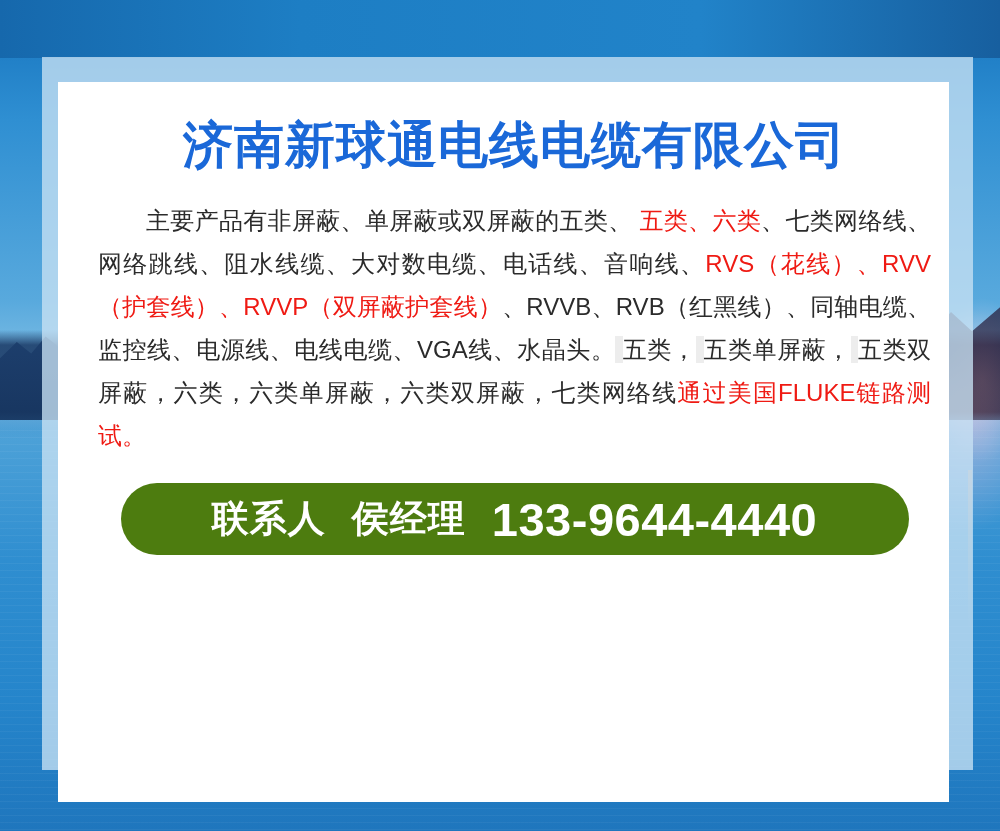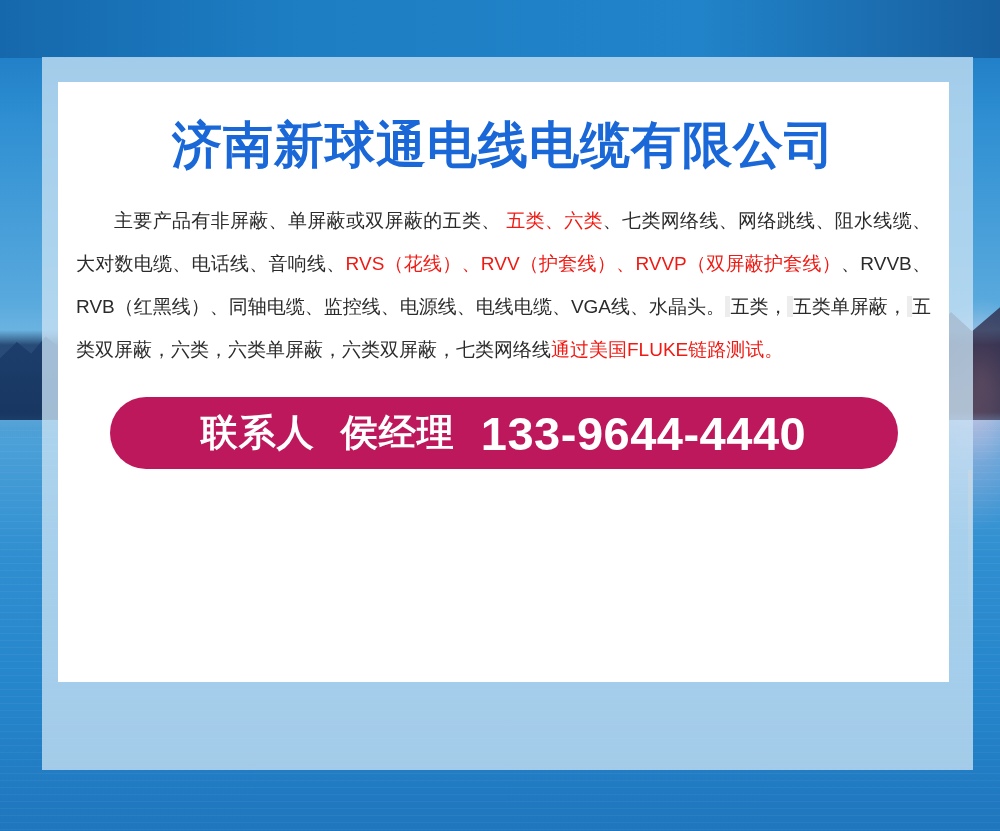--- a/index.html
+++ b/index.html
@@ -70,57 +70,58 @@
     position:absolute; left:0; top:0; right:0; height:58px;
     background:linear-gradient(to right,#1668ac,#1d7ec4 30%,#2183c9 70%,#175f9f);
   }
 
   
   #outer-frame{
     position:absolute; left:42px; top:57px; width:931px; height:713px;
     background:rgba(200,226,244,.78);
   }
   #card{
-    position:absolute; left:58px; top:82px; width:891px; height:600px;
+    position:absolute; left:58px; top:82px; width:891px; height:720px;
     background:#fff;
+    padding-left:22px;
   }
 
   
   #company-title{
     text-align:center;
     font-size:50px;
     font-weight:bold;
     color:#1a68d8;
     letter-spacing:1px;
     margin-top:36px;
     line-height:1.1;
     white-space:nowrap;
   }
 
   
   #body-copy{
     margin:26px 18px 0 18px;
-    font-size:19px;
+    font-size:24px;
     line-height:43px;
     color:#2b2b2b;
     text-align:justify;
     text-align-last:left;
     letter-spacing:0px;
   }
   #body-copy p{ text-indent:2em; }
   .red{ color:#ef1a13; }
   .hl{ background:#ededed; }
 
   
   #contact-wrap{
     display:flex; justify-content:center; margin-top:26px;
   }
   #contact-pill{
     width:788px; height:72px;
-    background:#be185d;
+    background:#4d7c0f;
     border-radius:36px;
     display:flex; align-items:center; justify-content:center;
     gap:26px;
     color:#ffffff;
     font-size:37px;
     font-weight:bold;
     letter-spacing:1px;
     white-space:nowrap;
   }
   #contact-pill .phone{ font-size:47px; letter-spacing:0.5px; }

